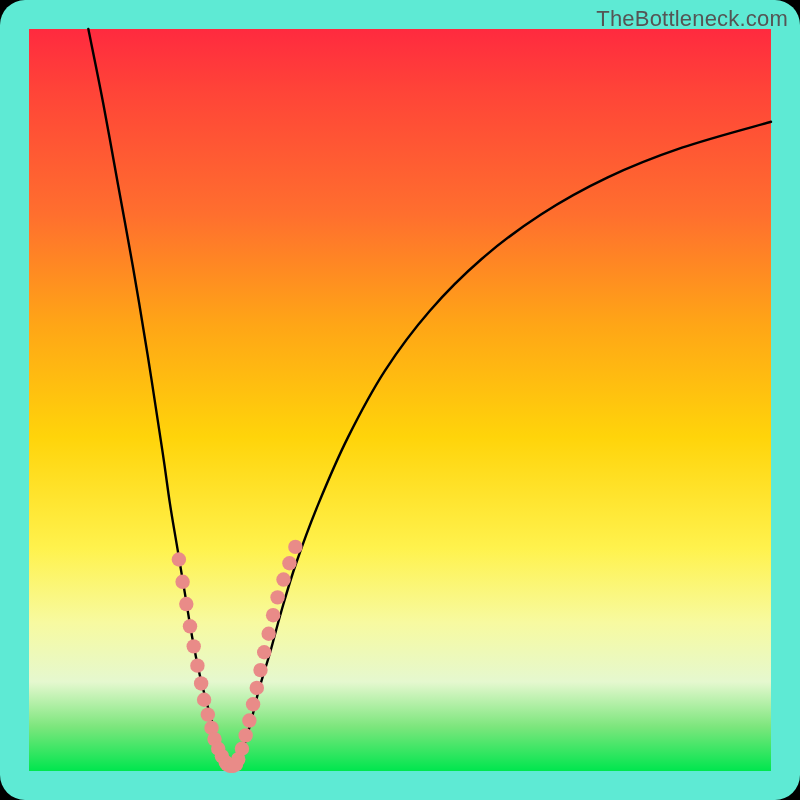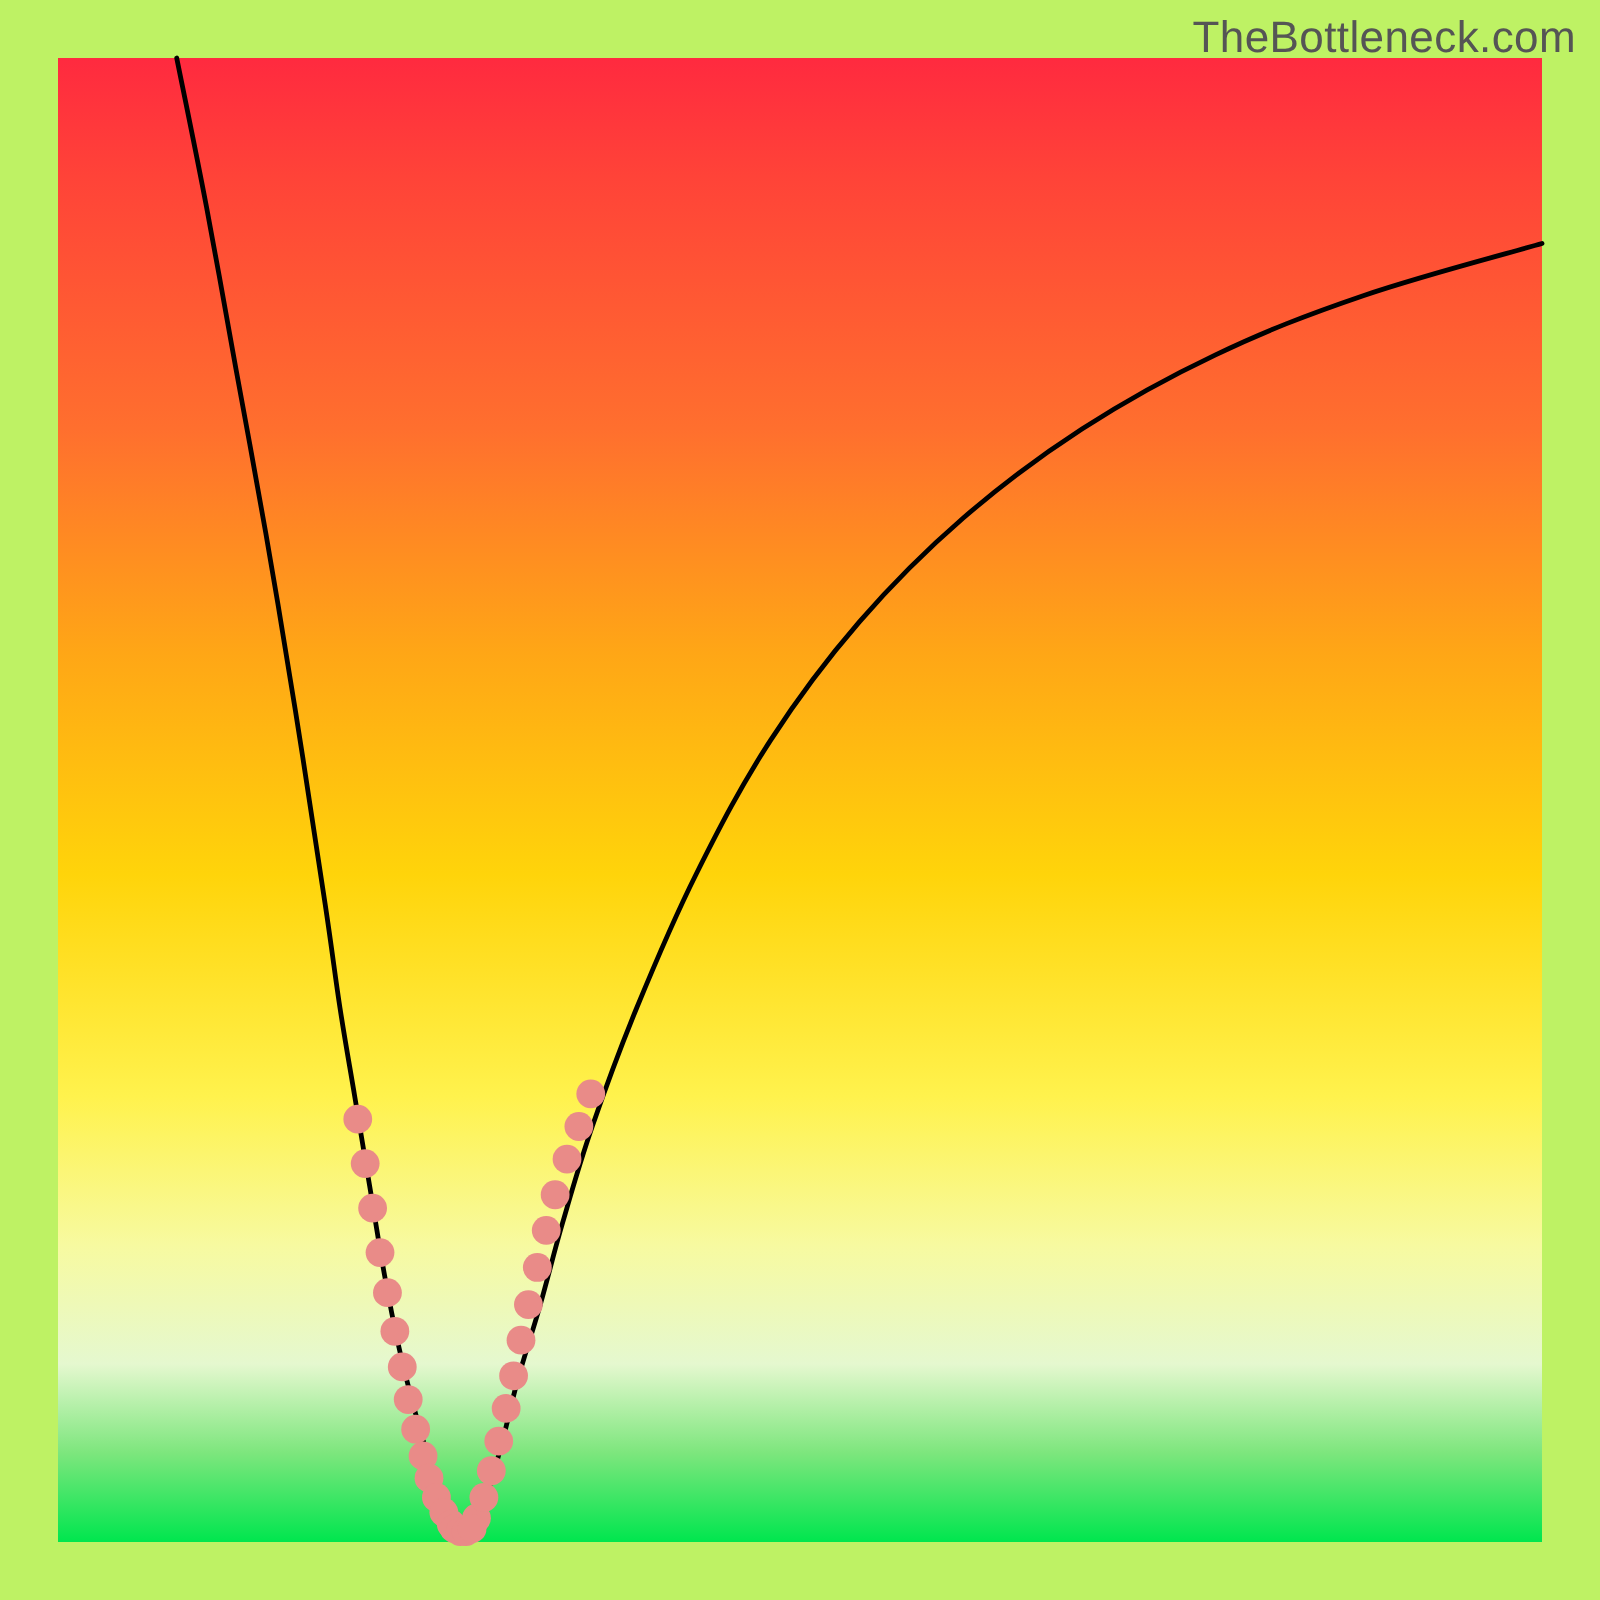--- a/index.html
+++ b/index.html
@@ -7,21 +7,22 @@
     padding: 0;
     width: 800px;
     height: 800px;
     overflow: hidden;
     background: #000;
     font-family: Arial, Helvetica, sans-serif;
   }
   .frame {
     position: absolute;
     inset: 0;
-    background: #bef264;
+    background: #5eead4;
+    border-radius: 25px;
   }
   .plot-area {
     position: absolute;
     left: 29px;
     top: 29px;
     width: 742px;
     height: 742px;
     
     background: linear-gradient(to bottom,
       #ff2a3f 0%,

